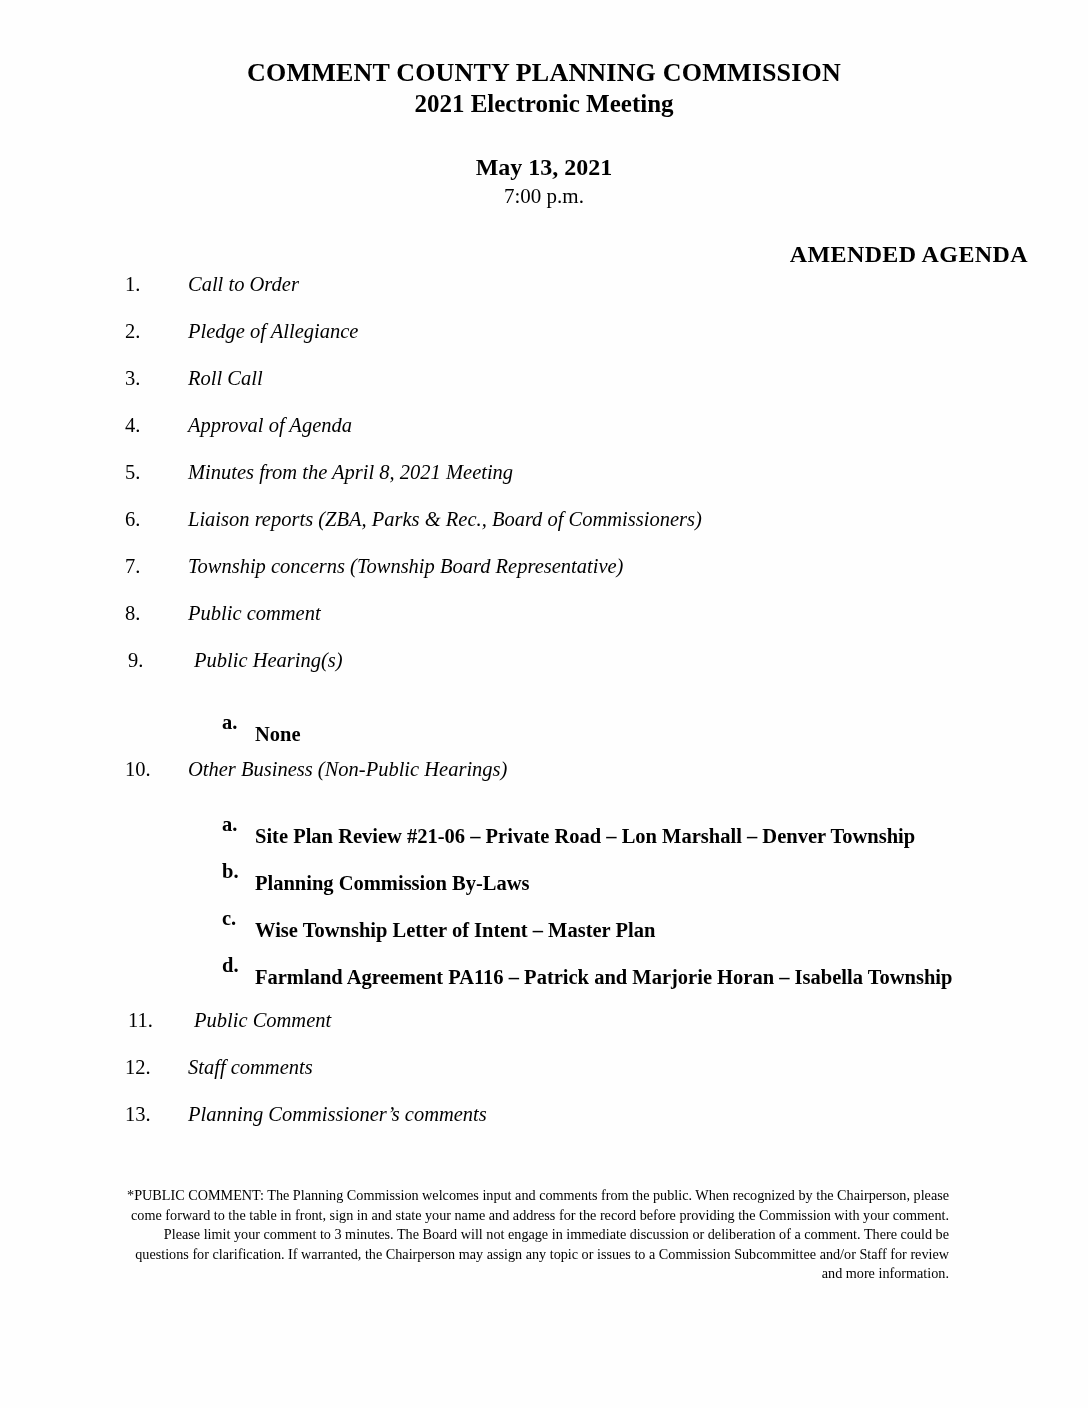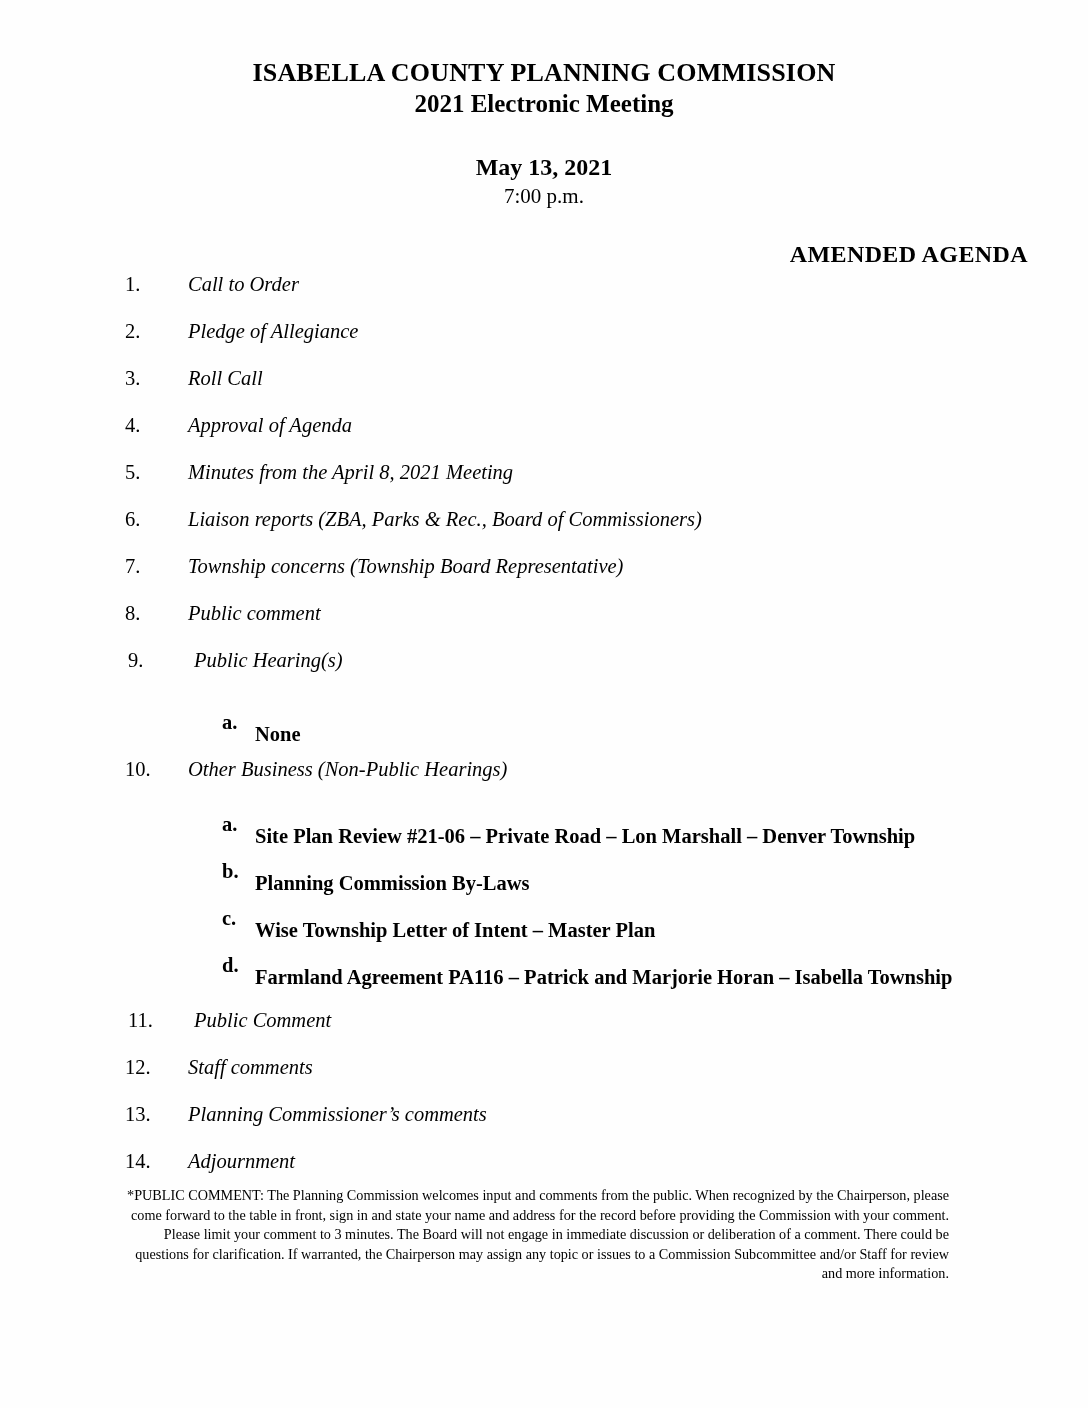--- a/index.html
+++ b/index.html
@@ -132,21 +132,21 @@
   }
   .footnote .lead { font-weight: normal; }
 </style>
 </head>
 <body>
 
 <div class="page">
   <div class="sheet">
 
     <div class="header">
-      <div class="title-line1">ISABELLA COUNTY PLANNING COMMISSION</div>
+      <div class="title-line1">COMMENT COUNTY PLANNING COMMISSION</div>
       <div class="title-line2">2021 Electronic Meeting</div>
 
       <div class="date-block">
         <div class="meeting-date">May 13, 2021</div>
         <div class="meeting-time">7:00 p.m.</div>
       </div>
 
       <div class="agenda-heading">AMENDED AGENDA</div>
     </div>
 
@@ -241,24 +241,20 @@
       <div class="item">
         <span class="num">12.</span>
         <span class="txt">Staff comments</span>
       </div>
 
       <div class="item">
         <span class="num">13.</span>
         <span class="txt">Planning Commissioner’s comments</span>
       </div>
 
-      <div class="item">
-        <span class="num">14.</span>
-        <span class="txt">Adjournment</span>
-      </div>
 
     </div>
 
     <div class="footnote">
       <span class="lead">*PUBLIC COMMENT:  The Planning Commission welcomes input and comments from the public.  When recognized by the Chairperson, please come forward to the table in front, sign in and state your name and address for the record before providing the Commission with your comment.  Please limit your comment to 3 minutes.  The Board will not engage in immediate discussion or deliberation of a comment.  There could be questions for clarification.  If warranted, the Chairperson may assign any topic or issues to a Commission Subcommittee and/or Staff for review and more information.</span>
     </div>
 
   </div>
 </div>
 

